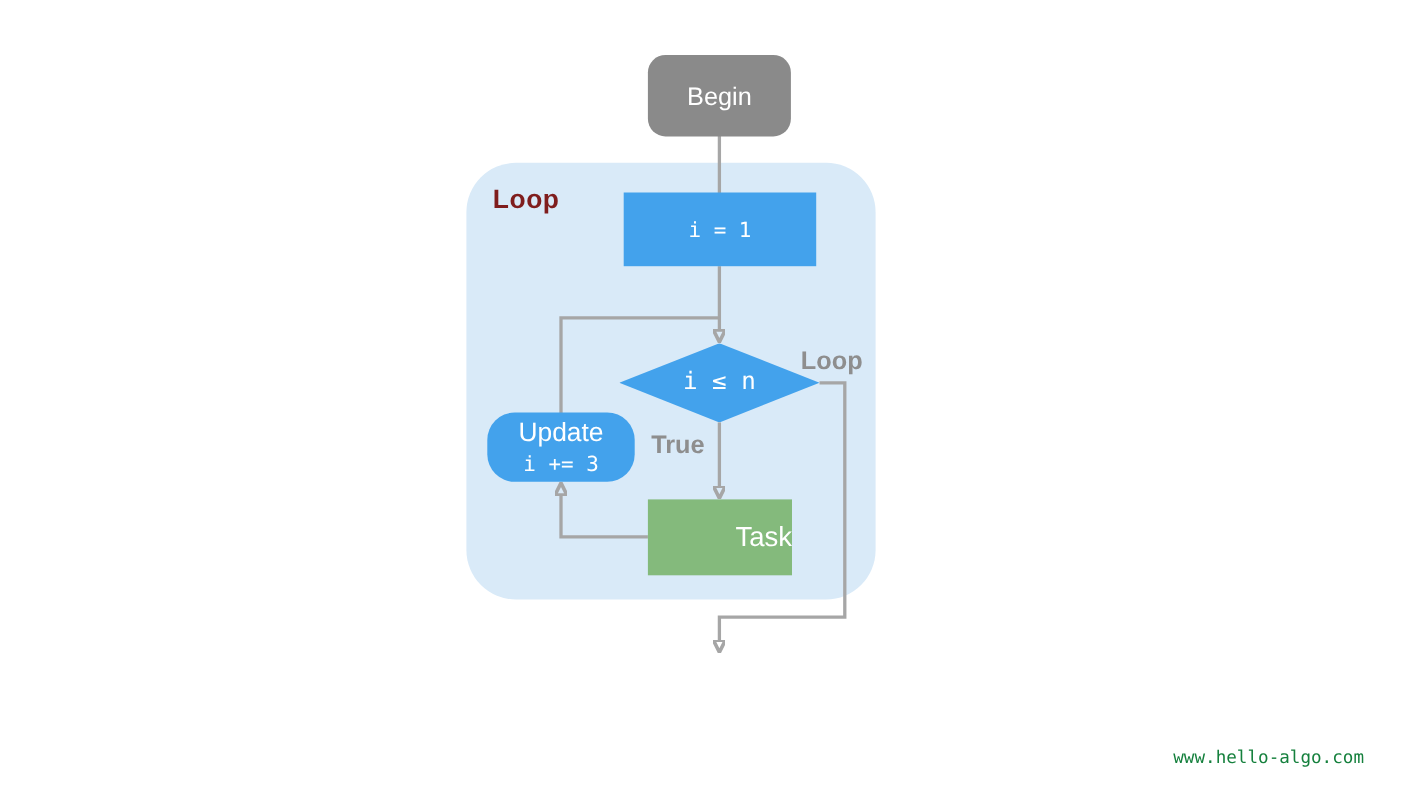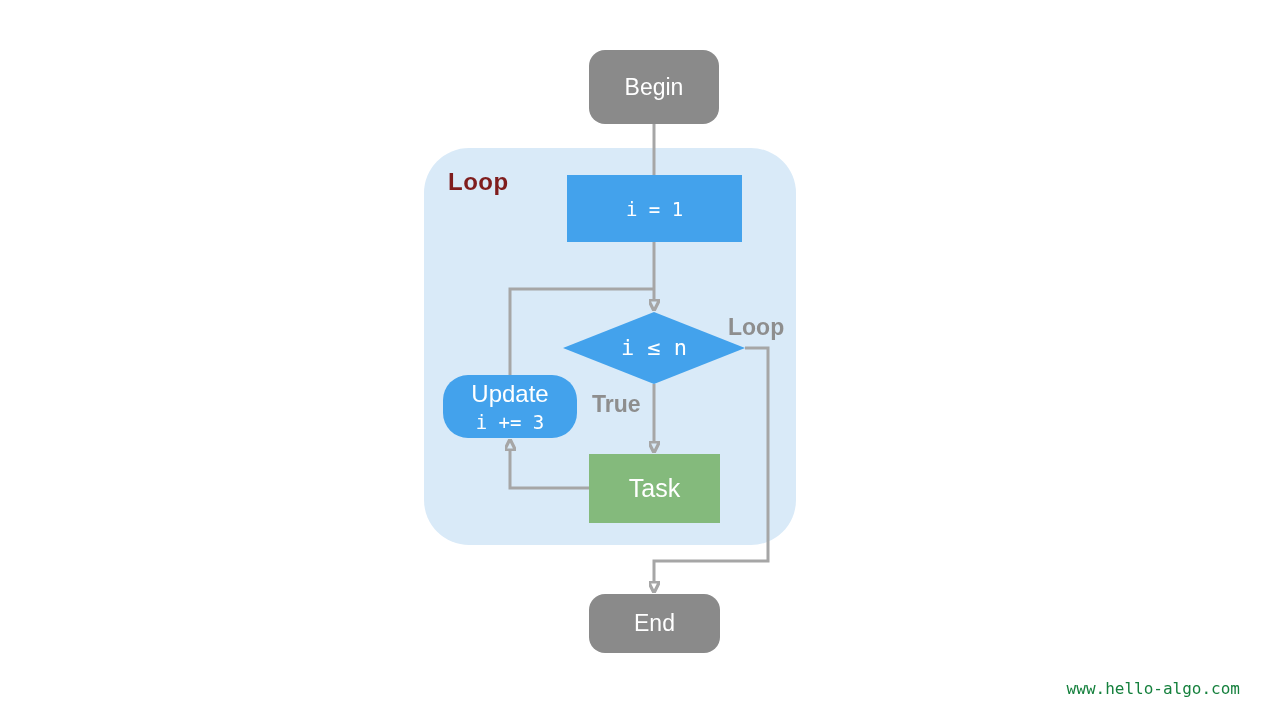--- a/index.html
+++ b/index.html
@@ -65,20 +65,21 @@
     clip-path: polygon(50% 0, 100% 50%, 50% 100%, 0 50%);
     font-family: "DejaVu Sans Mono", monospace;
     font-size: 22px;
   }
 
   .task-box {
     left: 589px; top: 454px;
     width: 131px; height: 69px;
     background: #84ba7c;
     font-size: 25px;
+    align-items: flex-end;
   }
 
   .edge-label {
     color: #8e8e8e;
     font-size: 23px;
     font-weight: bold;
   }
   .true-label  { left: 592px; top: 391px; }
   .false-label { left: 728px; top: 314px; }
 
@@ -137,22 +138,19 @@
 
   <div class="abs node process update-box">
     <span class="node-title">Update</span>
     <span class="node-code">i += 3</span>
   </div>
 
   <div class="abs node task-box">
     <span>Task</span>
   </div>
 
-  <div class="abs node terminal end-box">
-    <span>End</span>
-  </div>
 
   <div class="abs edge-label true-label">True</div>
   <div class="abs edge-label false-label">Loop</div>
 
   <div class="abs watermark">www.hello-algo.com</div>
 
 </div>
 
 </body></html>

